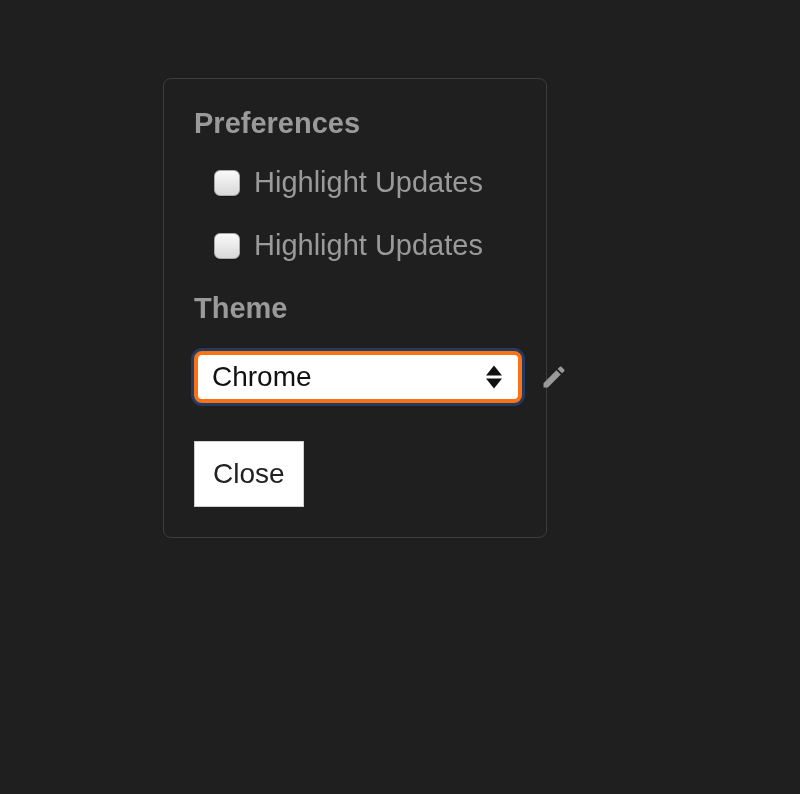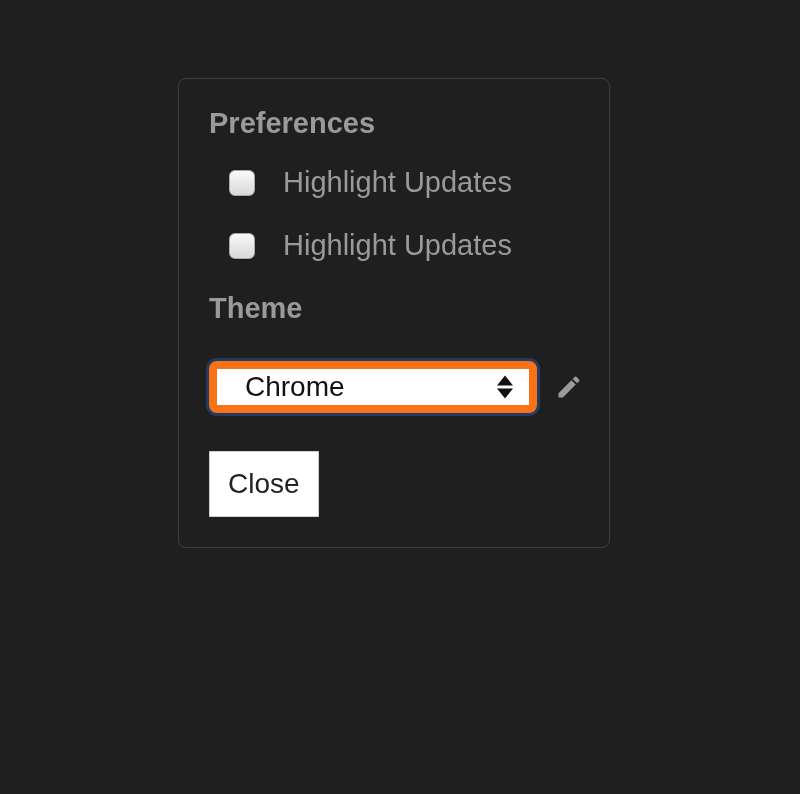--- a/index.html
+++ b/index.html
@@ -9,79 +9,79 @@
     }
     body {
       width: 800px;
       height: 794px;
       background: #1f1f1f;
       font-family: -apple-system, BlinkMacSystemFont, "Helvetica Neue", Arial, sans-serif;
       position: relative;
     }
     .panel {
       position: absolute;
-      left: 178px;
+      left: 163px;
       top: 78px;
-      width: 432px;
+      width: 384px;
       border: 1px solid #3d3d3d;
       border-radius: 8px;
       padding: 28px 30px 30px 30px;
     }
     .section-title {
       color: #9a9a9a;
       font-size: 29px;
       font-weight: 700;
       margin-bottom: 26px;
     }
     .checkbox-row {
       display: flex;
       align-items: center;
-      gap: 28px;
+      gap: 14px;
       margin-left: 20px;
       margin-bottom: 30px;
     }
     .chk {
       width: 26px;
       height: 26px;
       border-radius: 6px;
       background: linear-gradient(180deg, #fafafa 0%, #d8d8d8 100%);
       border: 1px solid #a9a9a9;
       box-shadow: 0 1px 1px rgba(0,0,0,0.25);
       cursor: pointer;
       flex-shrink: 0;
     }
     .chk-label {
       color: #9a9a9a;
       font-size: 29px;
       font-weight: 400;
     }
     .section-title.theme {
       margin-top: 12px;
-      margin-bottom: 36px;
+      margin-bottom: 26px;
     }
     .select-row {
       display: flex;
       align-items: center;
       gap: 18px;
       margin-bottom: 38px;
     }
     .select-wrap {
       position: relative;
       flex: 0 0 auto;
     }
     .select {
       width: 328px;
       height: 52px;
       background: #ffffff;
-      border: 8px solid #f97316;
+      border: 4px solid #f97316;
       border-radius: 8px;
       box-shadow: 0 0 0 3px rgba(42,108,220,0.35);
       display: flex;
       align-items: center;
-      padding-left: 28px;
+      padding-left: 14px;
       cursor: pointer;
       position: relative;
     }
     .select-value {
       color: #111;
       font-size: 28px;
       font-weight: 400;
     }
     .select-arrows {
       position: absolute;

